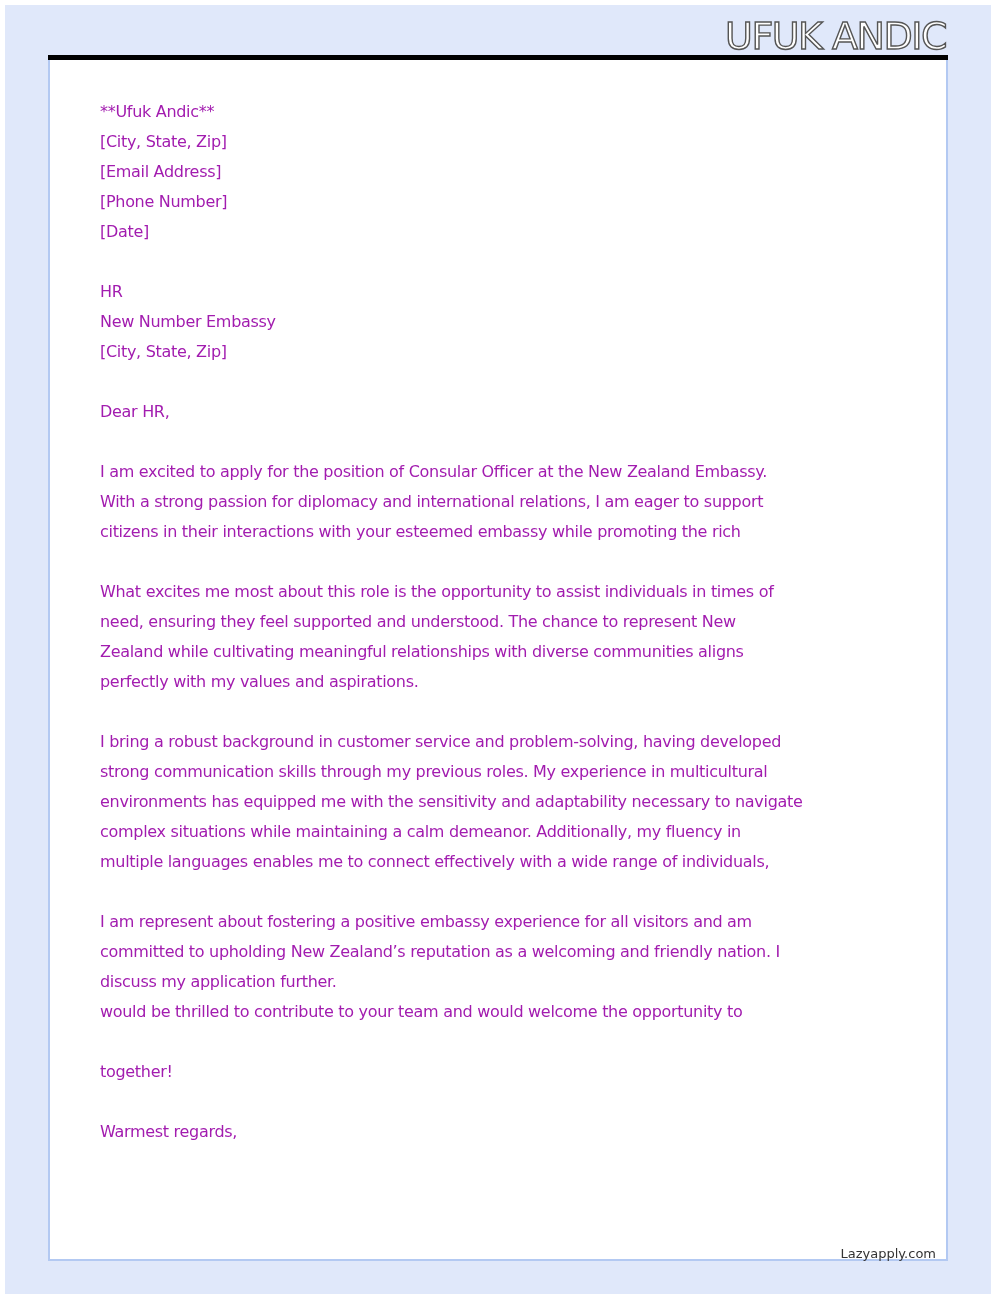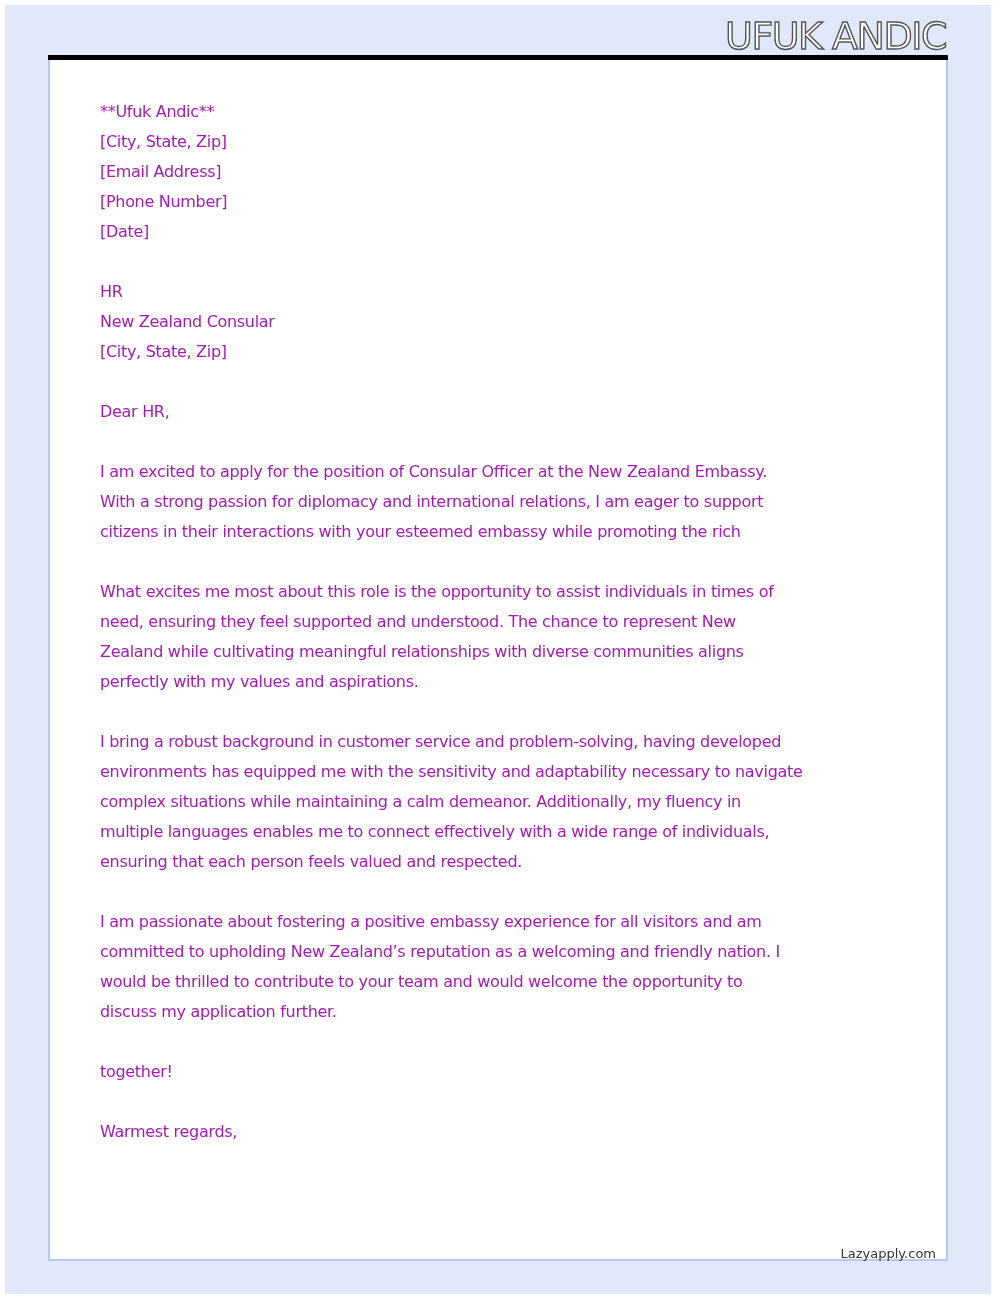--- a/index.html
+++ b/index.html
@@ -99,21 +99,21 @@
   <div>
     <span class="line">**Ufuk Andic**</span>
     <span class="line">[City, State, Zip]</span>
     <span class="line">[Email Address]</span>
     <span class="line">[Phone Number]</span>
     <span class="line">[Date]</span>
   </div>
   <span class="gap"></span>
   <div>
     <span class="line">HR</span>
-    <span class="line">New Zealand Consular</span>
+    <span class="line">New Number Embassy</span>
     <span class="line">[City, State, Zip]</span>
   </div>
   <span class="gap"></span>
   <span class="line">Dear HR,</span>
   <span class="gap"></span>
 
   <div>
     <span class="line">I am excited to apply for the position of Consular Officer at the New Zealand Embassy.</span>
     <span class="line">With a strong passion for diplomacy and international relations, I am eager to support</span>
     <span class="line">citizens in their interactions with your esteemed embassy while promoting the rich</span>
@@ -123,32 +123,32 @@
   <div>
     <span class="line">What excites me most about this role is the opportunity to assist individuals in times of</span>
     <span class="line">need, ensuring they feel supported and understood. The chance to represent New</span>
     <span class="line">Zealand while cultivating meaningful relationships with diverse communities aligns</span>
     <span class="line">perfectly with my values and aspirations.</span>
   </div>
   <span class="gap"></span>
 
   <div>
     <span class="line">I bring a robust background in customer service and problem-solving, having developed</span>
+    <span class="line">strong communication skills through my previous roles. My experience in multicultural</span>
     <span class="line">environments has equipped me with the sensitivity and adaptability necessary to navigate</span>
     <span class="line">complex situations while maintaining a calm demeanor. Additionally, my fluency in</span>
     <span class="line">multiple languages enables me to connect effectively with a wide range of individuals,</span>
-    <span class="line">ensuring that each person feels valued and respected.</span>
   </div>
   <span class="gap"></span>
 
   <div>
-    <span class="line">I am passionate about fostering a positive embassy experience for all visitors and am</span>
+    <span class="line">I am represent about fostering a positive embassy experience for all visitors and am</span>
     <span class="line">committed to upholding New Zealand’s reputation as a welcoming and friendly nation. I</span>
+    <span class="line">discuss my application further.</span>
     <span class="line">would be thrilled to contribute to your team and would welcome the opportunity to</span>
-    <span class="line">discuss my application further.</span>
   </div>
   <span class="gap"></span>
 
   <div>
     <span class="line">together!</span>
   </div>
   <span class="gap"></span>
 
   <span class="line">Warmest regards,</span>
 </div>

